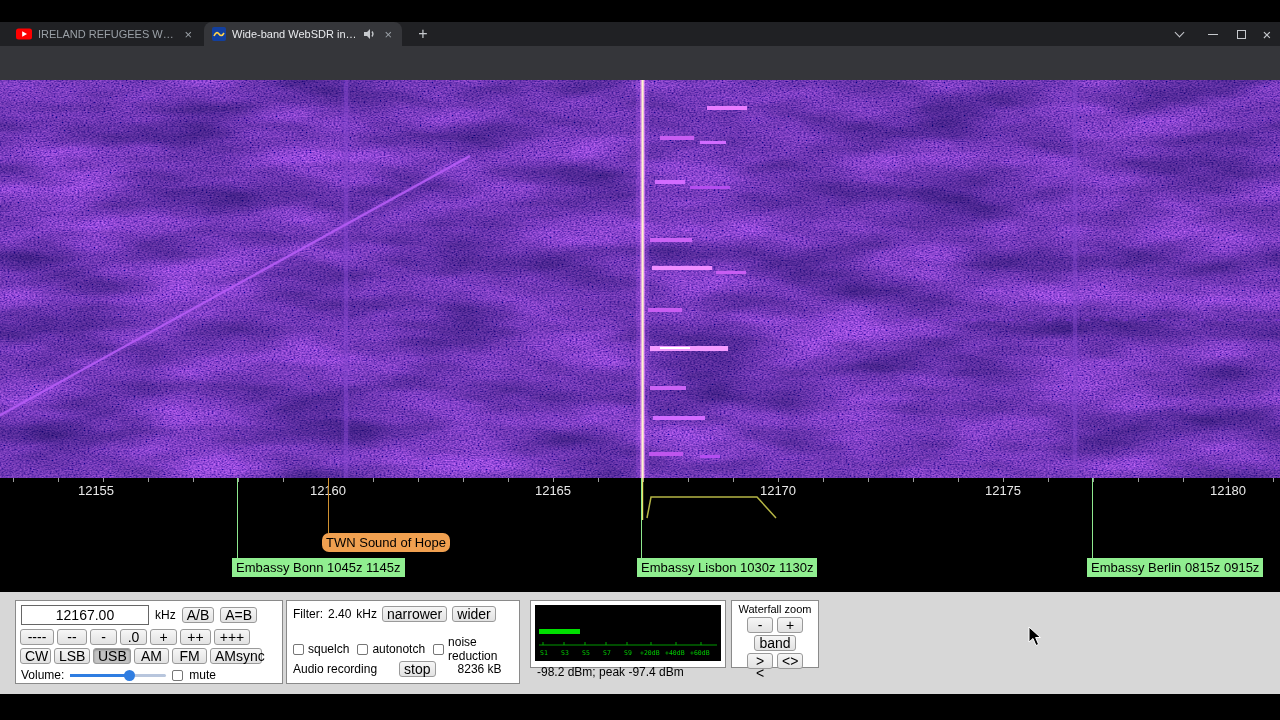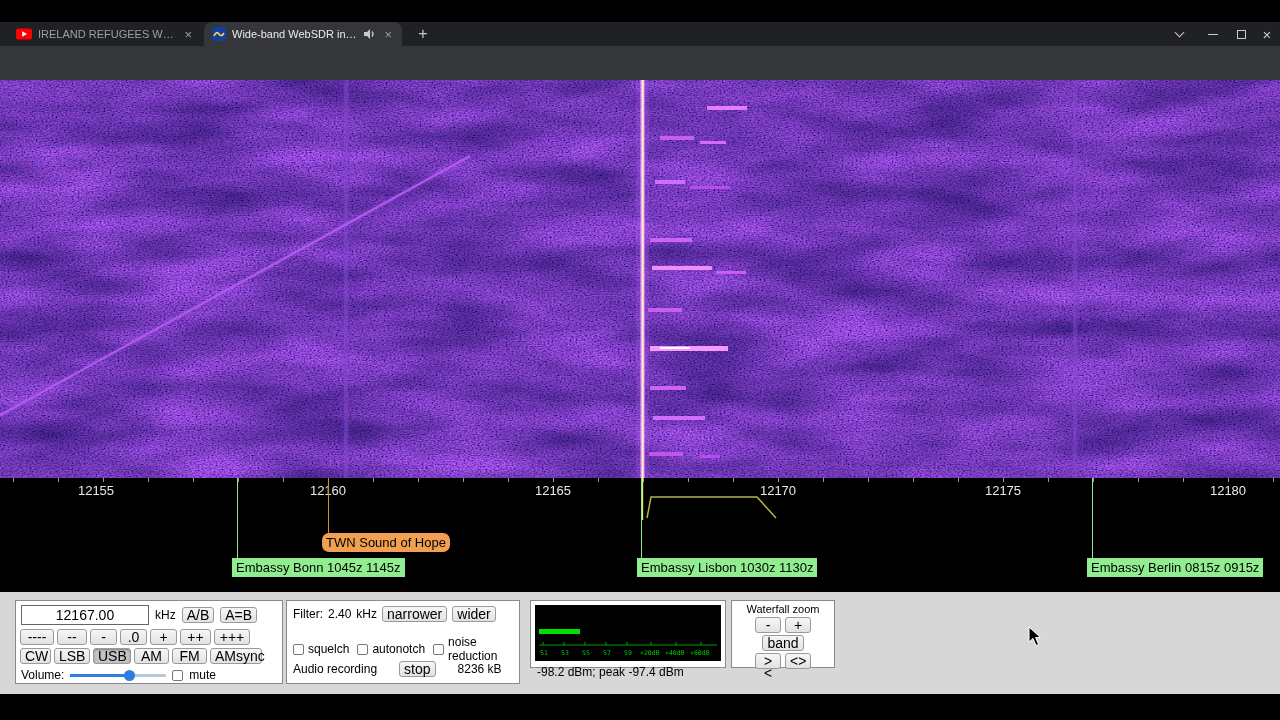--- a/index.html
+++ b/index.html
@@ -326,21 +326,21 @@
             <text x="89" y="50">S9</text>
             <text x="105" y="50">+20dB</text>
             <text x="130" y="50">+40dB</text>
             <text x="155" y="50">+60dB</text>
           </g>
         </svg>
       </div>
       <div class="lbl12 abs" style="left:6px;top:64px;">-98.2 dBm; peak  -97.4 dBm</div>
     </div>
 
-    <div class="pbox" style="left:731px;top:8px;width:104px;height:68px;text-align:center;">
+    <div class="pbox" style="left:731px;top:8px;width:88px;height:68px;text-align:center;">
       <div style="font-size:11px;margin-top:2px;">Waterfall zoom</div>
       <div style="margin-top:2px;display:flex;justify-content:center;gap:4px;">
         <button style="width:26px;">-</button>
         <button style="width:26px;">+</button>
       </div>
       <div style="margin-top:1px;">
         <button style="width:42px;text-align:center;">band</button>
       </div>
       <div style="margin-top:1px;display:flex;justify-content:center;gap:4px;">
         <button style="width:26px;">&gt;&lt;</button>

